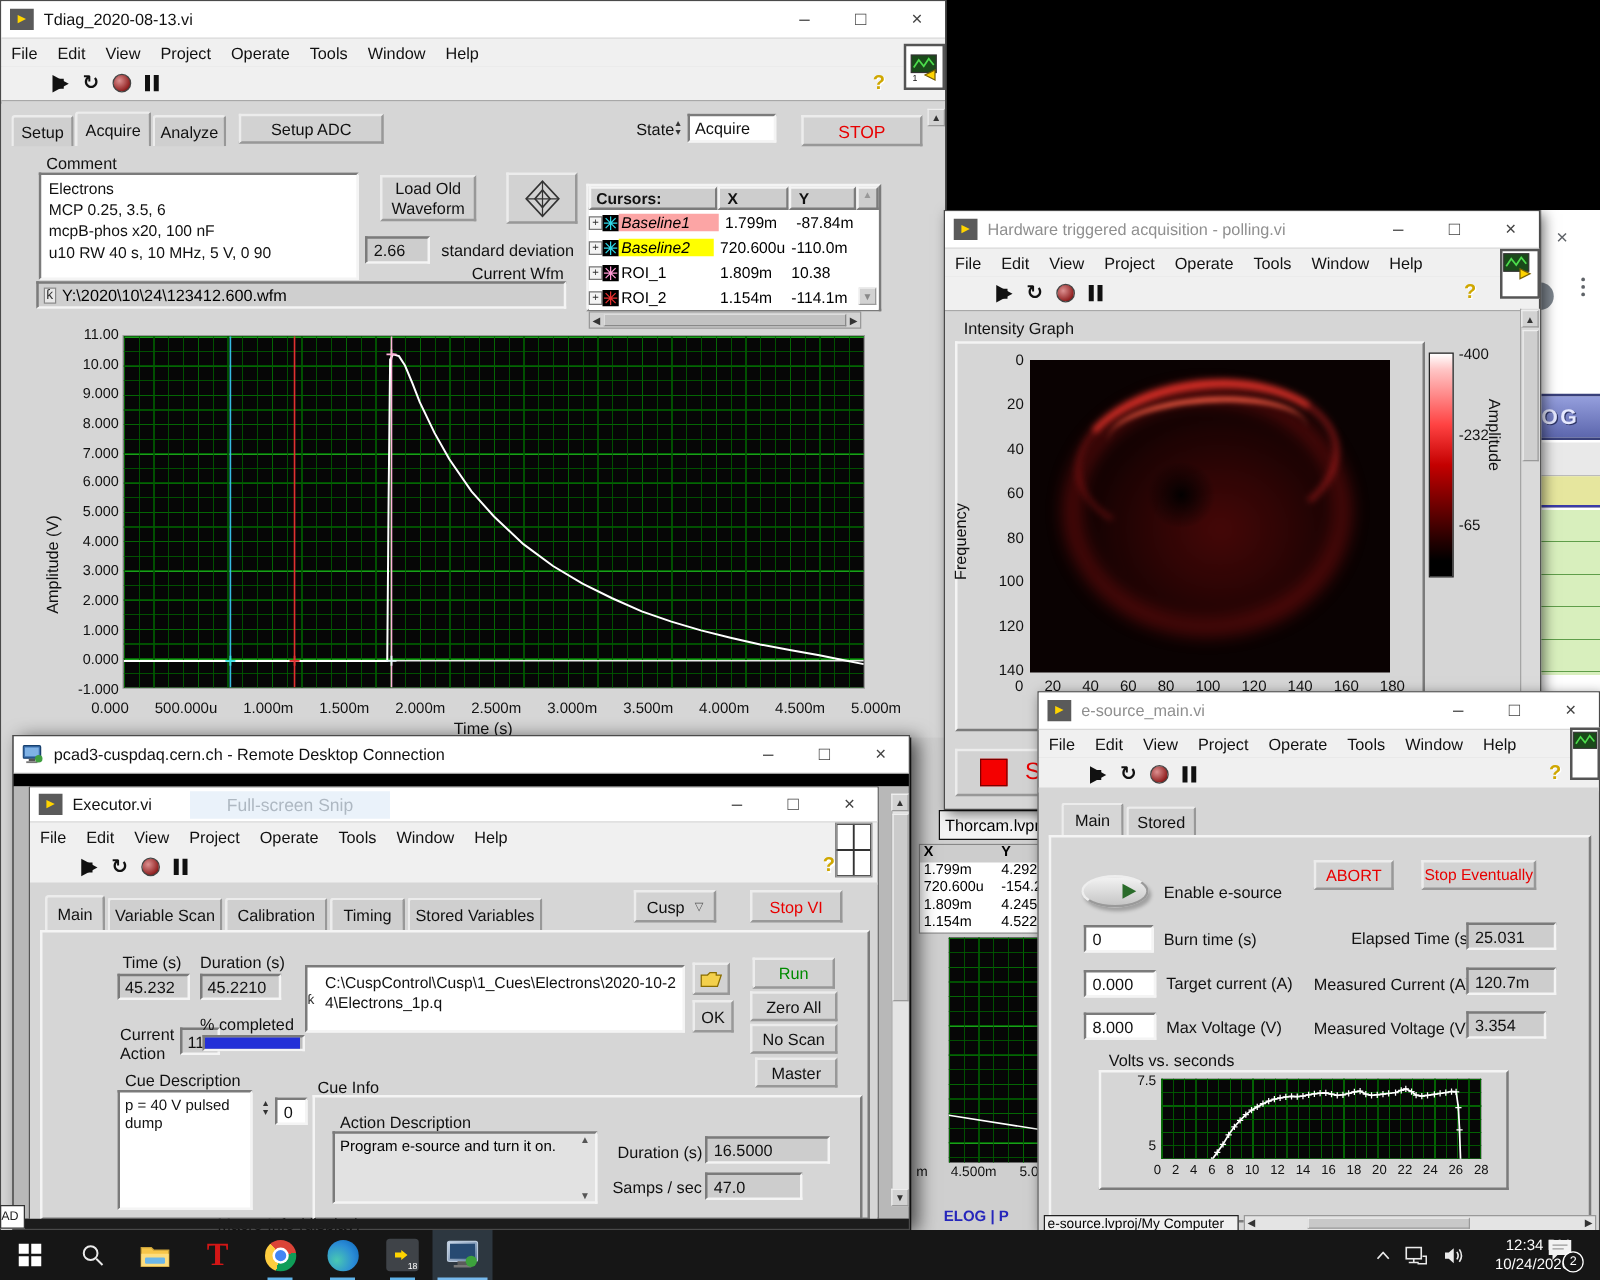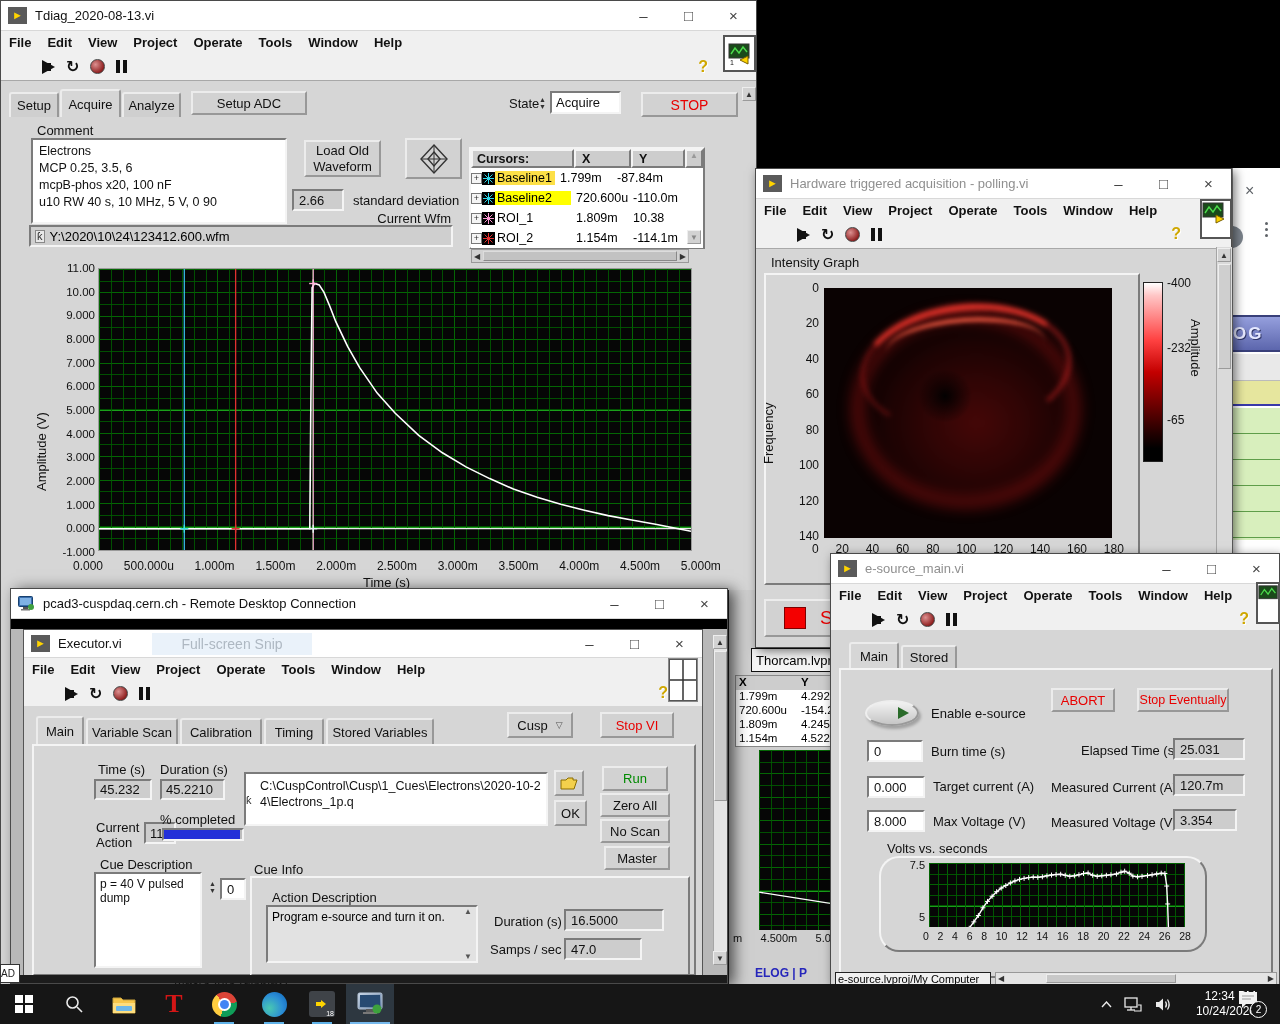--- a/index.html
+++ b/index.html
@@ -5,21 +5,21 @@
 *{margin:0;padding:0;box-sizing:border-box;font-family:"Liberation Sans","DejaVu Sans",sans-serif;}
 html,body{background:#000;}
 #screen{position:relative;width:1280px;height:1024px;background:#000;overflow:hidden;}
 .abs{position:absolute;}
 .win{position:absolute;background:#d6d6d6;border:1px solid #4a4a4a;box-shadow:3px 3px 10px rgba(0,0,0,.55);}
 .tbar{display:flex;align-items:center;height:30px;background:#fff;padding-left:7px;gap:8px;border-bottom:1px solid #d8d8d8;position:relative;}
 .tbar-title{font-size:13px;color:#111;white-space:nowrap;}
 .tbar-title.inactive{color:#8f8f8f;}
 .wbtns{margin-left:auto;display:flex;height:100%;}
 .wbtn{width:45px;height:100%;display:flex;align-items:center;justify-content:center;font-size:15px;color:#444;}
-.menubar{display:flex;align-items:center;height:22px;background:#f0f0f0;font-size:13px;color:#111;font-weight:bold;}
+.menubar{display:flex;align-items:center;height:22px;background:#f0f0f0;font-size:13px;color:#111;}
 .menu-item{padding:0 8px;}
 .toolbar{display:flex;align-items:center;height:28px;background:#f0f0f0;border-bottom:1px solid #a8a8a8;gap:11px;padding-left:46px;position:relative;}
 .lv-title-icon{width:19px;height:17px;background:#5a5a5a;display:flex;align-items:center;justify-content:center;color:#ffd400;font-size:11px;line-height:1;flex:none;}
 .run-arrow{width:0;height:0;border-left:13px solid #111;border-top:7px solid transparent;border-bottom:7px solid transparent;position:relative;}
 .run-tail{width:4px;height:8px;background:#111;margin-right:-9px;}
 .loop-glyph{font-size:16px;color:#111;font-weight:bold;line-height:1;}
 .stop-dot{width:15px;height:15px;border-radius:50%;background:radial-gradient(circle at 35% 35%,#dc9090,#8c1a1a 75%);border:1px solid #444;}
 .pause{display:flex;gap:3px;}
 .pause i{width:4px;height:13px;background:#111;display:block;}
 .qmark{position:absolute;color:#cfa700;font-weight:bold;font-size:16px;text-shadow:1px 1px 0 #fff;}
@@ -142,32 +142,32 @@
           <span class="raised" style="width:54px;background:#cdcdcd;padding:1px 6px;">Y</span>
           <span class="raised" style="width:18px;background:#cdcdcd;font-size:8px;text-align:center;color:#999;">▲</span>
         </div>
         <div class="trow">
           <span class="expand-box">+</span>
           <span class="cur-icon" style="color: rgb(47, 216, 232);">
               <svg width="11" height="11" viewBox="0 0 11 11">
                 <path d="M5.5 0 V11 M0 5.5 H11 M1.5 1.5 L9.5 9.5 M9.5 1.5 L1.5 9.5" stroke="currentColor" stroke-width="1"></path>
               </svg>
             </span>
-          <span style="width: 60px; padding-left: 2px; background: #fde047;">Baseline1</span>
+          <span style="width: 80px; padding-left: 2px; background: #fca5a5; font-style: italic;">Baseline1</span>
           <span style="width:57px;padding-left:5px;">1.799m</span>
           <span style="width:54px;padding-left:5px;">-87.84m</span>
         </div>
         <div class="trow">
           <span class="expand-box">+</span>
           <span class="cur-icon" style="color: rgb(47, 216, 232);">
               <svg width="11" height="11" viewBox="0 0 11 11">
                 <path d="M5.5 0 V11 M0 5.5 H11 M1.5 1.5 L9.5 9.5 M9.5 1.5 L1.5 9.5" stroke="currentColor" stroke-width="1"></path>
               </svg>
             </span>
-          <span style="width: 76px; padding-left: 2px; background: rgb(255, 255, 0);">Baseline2</span>
+          <span style="width: 76px; padding-left: 2px; background: rgb(255, 255, 0); font-style: italic;">Baseline2</span>
           <span style="width:57px;padding-left:5px;">720.600u</span>
           <span style="width:54px;padding-left:5px;">-110.0m</span>
         </div>
         <div class="trow">
           <span class="expand-box">+</span>
           <span class="cur-icon" style="color: rgb(255, 154, 213);">
               <svg width="11" height="11" viewBox="0 0 11 11">
                 <path d="M5.5 0 V11 M0 5.5 H11 M1.5 1.5 L9.5 9.5 M9.5 1.5 L1.5 9.5" stroke="currentColor" stroke-width="1"></path>
               </svg>
             </span>
@@ -574,21 +574,21 @@
         <div class="abs ind sunken" style="left:332px;top:68px;width:72px;height:22px;font-size:13px;display:flex;align-items:center;padding-left:5px;">25.031</div>
         <div class="abs field sunken" style="left:26px;top:106px;width:58px;height:22px;font-size:13px;display:flex;align-items:center;padding-left:5px;">0.000</div>
         <span class="lbl" style="left:92px;top:109px;">Target current (A)</span>
         <span class="lbl" style="left:210px;top:110px;">Measured Current (A)</span>
         <div class="abs ind sunken" style="left:332px;top:104px;width:72px;height:22px;font-size:13px;display:flex;align-items:center;padding-left:5px;">120.7m</div>
         <div class="abs field sunken" style="left:26px;top:140px;width:58px;height:22px;font-size:13px;display:flex;align-items:center;padding-left:5px;">8.000</div>
         <span class="lbl" style="left:92px;top:144px;">Max Voltage (V)</span>
         <span class="lbl" style="left:210px;top:145px;">Measured Voltage (V)</span>
         <div class="abs ind sunken" style="left:332px;top:139px;width:64px;height:22px;font-size:13px;display:flex;align-items:center;padding-left:5px;">3.354</div>
         <span class="lbl" style="left:46px;top:171px;">Volts vs. seconds</span>
-        <div class="abs raised" style="left:38px;top:186px;width:328px;height:96px;background:#d6d6d6;border-radius:20px;">
+        <div class="abs raised" style="left:38px;top:186px;width:328px;height:96px;background:#d6d6d6;">
           <div class="abs ticks-y" style="left:22px;top:1px;width:22px;height:64px;font-size:11px;">
               <span>7.5</span>
               <span>5</span>
             </div>
           <div class="abs grid-b" style="left:48px;top:5px;width:256px;height:64px;">
             <svg width="256" height="64" viewBox="0 0 256 64">
                 <polyline points="40.2,65.3 44.8,58.9 49.4,52.5 53.9,44.8 58.5,38.4 63.1,33.3 67.7,28.7 72.2,25.1 76.8,22.5 81.4,20.0 85.9,17.9 90.5,16.4 95.1,15.4 99.7,14.6 104.2,14.1 108.8,14.3 113.4,13.8 117.9,12.8 122.5,12.0 127.1,11.5 131.7,11.3 136.2,12.3 140.8,13.3 145.4,12.8 149.9,11.8 154.5,10.5 159.1,10.0 163.7,12.3 168.2,13.3 172.8,12.8 177.4,12.3 181.9,11.8 187.4,11.0 192.0,9.2 195.7,8.2 200.2,10.2 203.9,13.1 208.5,13.8 213.0,13.3 218.5,12.5 223.1,11.8 227.7,11.0 232.2,10.2 235.9,10.5 237.7,23.0 238.6,41.0 239.5,66.6" fill="none" stroke="#ffffff" stroke-width="1.4"></polyline>
                 <line x1="37.728571428571435" x2="42.728571428571435" y1="65.28" y2="65.28" stroke="#fff" stroke-width="1"></line>
                 <line x1="40.228571428571435" x2="40.228571428571435" y1="62.78" y2="67.78" stroke="#fff" stroke-width="1"></line>
                 <line x1="42.300000000000004" x2="47.300000000000004" y1="58.879999999999995" y2="58.879999999999995" stroke="#fff" stroke-width="1"></line>

